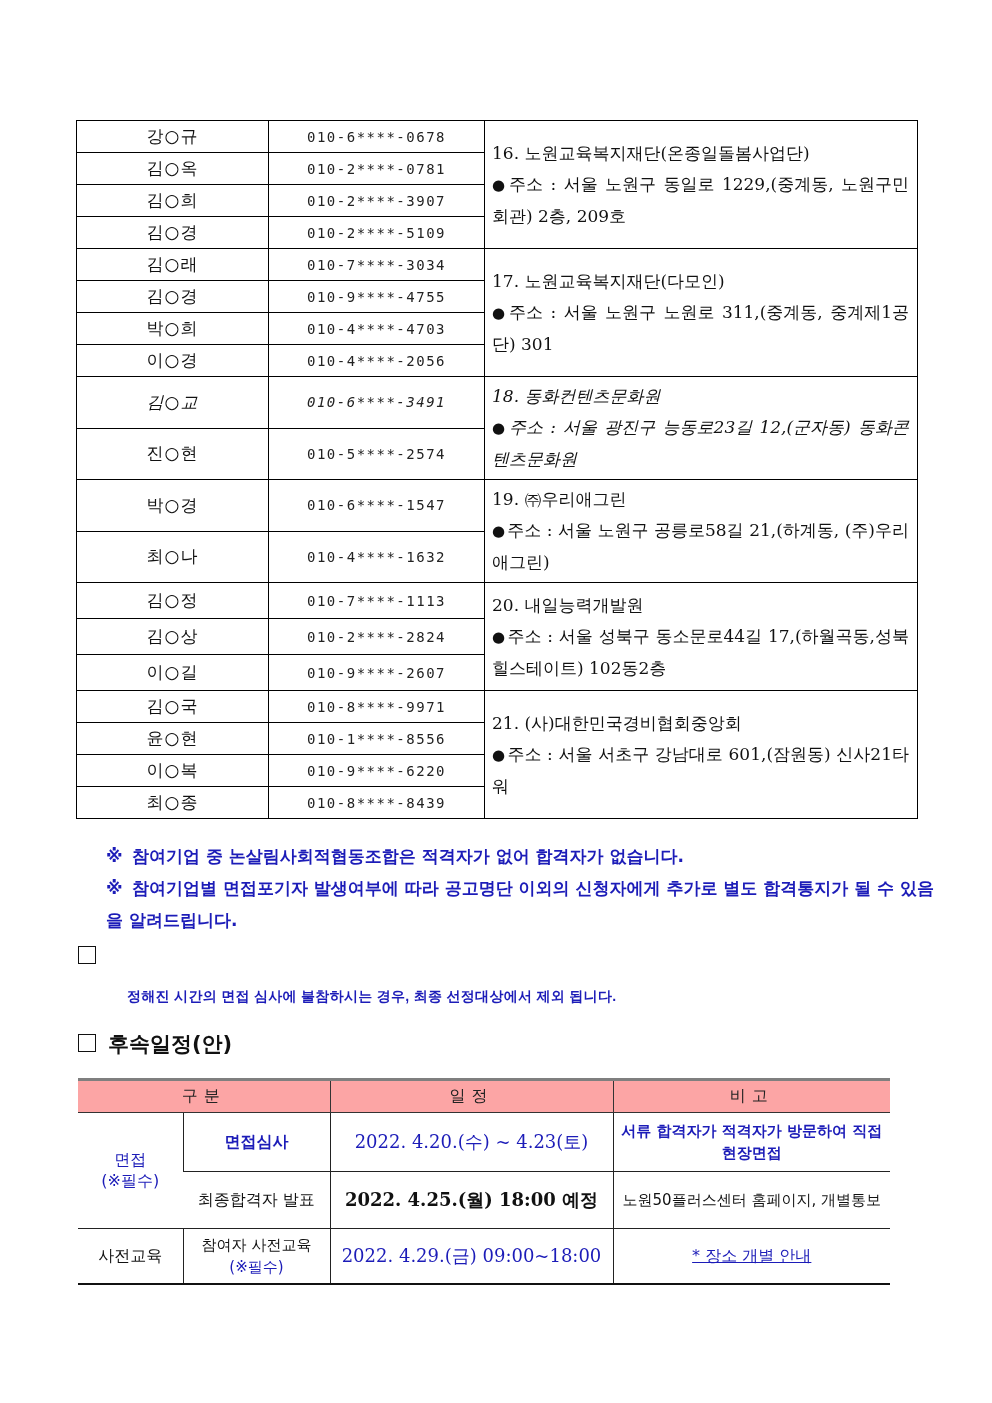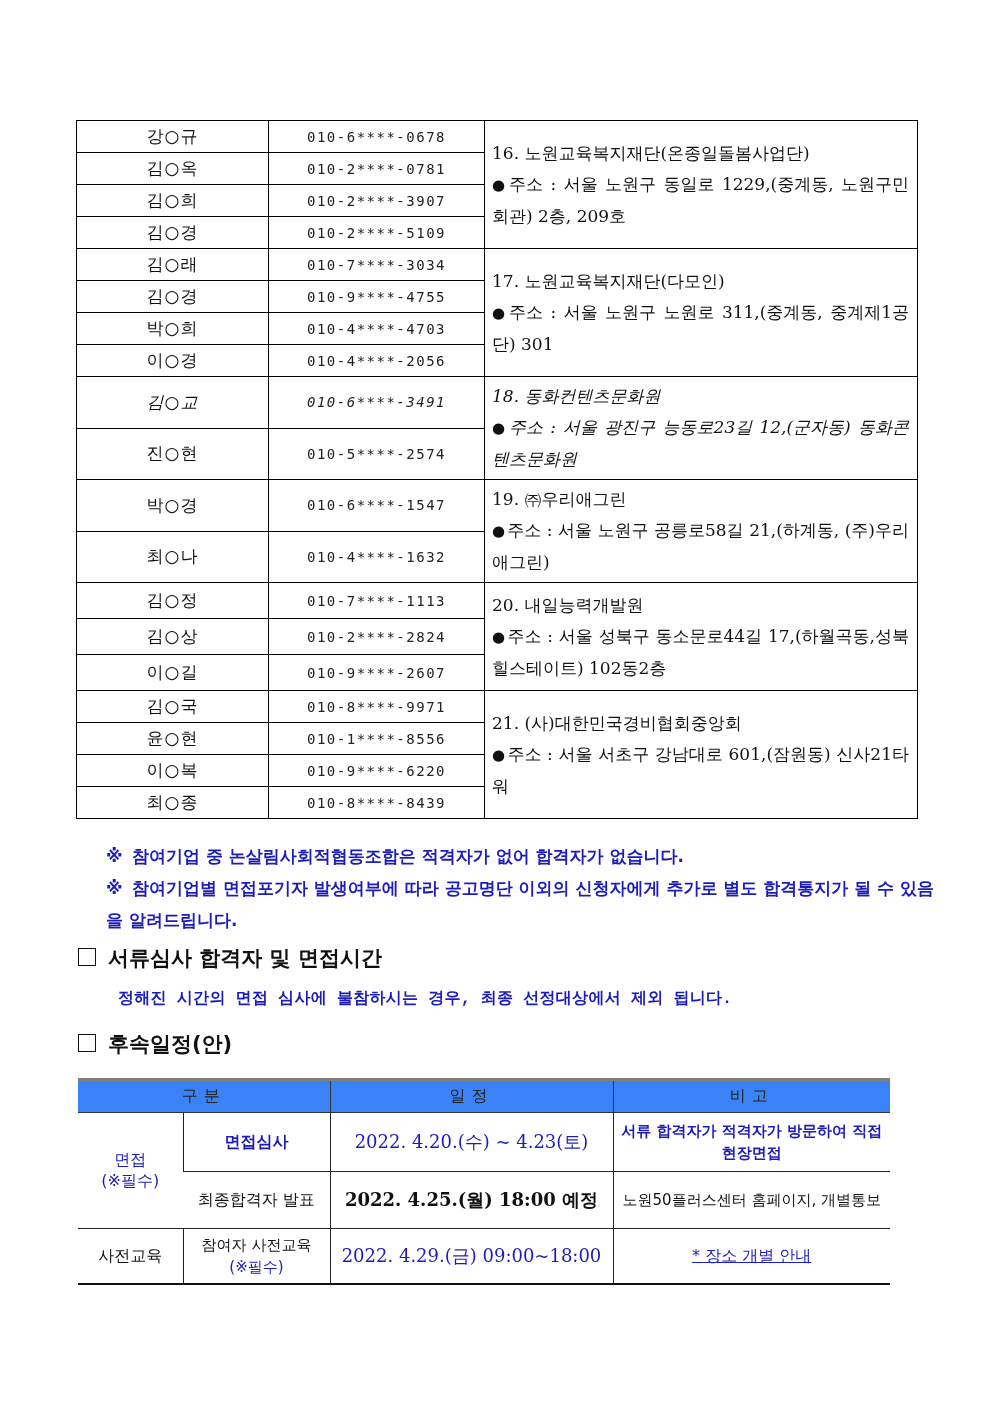--- a/index.html
+++ b/index.html
@@ -28,29 +28,29 @@
   .notice-1 { top: 840px; }
   .notice-2 { top: 872px; }
 
   .section-head { position: absolute; left: 78px; font-family: "DejaVu Sans", "Liberation Sans", sans-serif;
                   font-weight: bold; font-size: 21px; color: #111; }
   .section-head .box { display: inline-block; width: 16px; height: 16px; border: 1.5px solid #111;
                        margin-right: 12px; vertical-align: -1px; }
   .sec-1 { top: 944px; }
   .sec-2 { top: 1030px; }
 
-  .warn { position: absolute; left: 118px; top: 988px; color: #1c1cb8; font-weight: bold;
-          font-family: Liberation Mono, monospace; font-size: 16px; letter-spacing: 0.3px; }
+  .warn { position: absolute; left: 127px; top: 988px; color: #1c1cb8; font-weight: bold;
+          font-family: Liberation Sans, sans-serif; font-size: 14px; letter-spacing: 0.3px; }
 
   
   .schedule { position: absolute; left: 78px; top: 1078px; width: 812px; border-collapse: collapse;
               table-layout: fixed; font-family: "DejaVu Sans", "Liberation Sans", sans-serif; }
   .schedule col.s1 { width: 105px; } .schedule col.s2 { width: 147px; }
   .schedule col.s3 { width: 283px; } .schedule col.s4 { width: 277px; }
-  .schedule th { background: #3b82f6; font-weight: normal; font-size: 16px; height: 29px;
+  .schedule th { background: #fca5a5; font-weight: normal; font-size: 16px; height: 29px;
                  border-top: 3px solid #7f7f7f; border-bottom: 1.5px solid #333;
                  border-left: 1px solid #333; letter-spacing: 6px; color: #222; }
   .schedule th:first-child { border-left: none; }
   .schedule td { border-top: 1px solid #222; border-bottom: 1px solid #222; border-left: 1px solid #222;
                  text-align: center; vertical-align: middle; font-size: 16px; padding: 0 4px; }
   .schedule td:first-child { border-left: none; }
   .schedule tr.last td { border-bottom: 2px solid #111; }
   .schedule .blue { color: #1c1cb8; }
   .schedule .bold { font-weight: bold; }
   .schedule .date-lg { font-family: "DejaVu Serif", "Liberation Serif", serif; font-size: 18px; }
@@ -172,21 +172,21 @@
 </table>
 
 <div class="notice notice-1">
   <span class="mark">※</span><span>참여기업 중 논살림사회적협동조합은 적격자가 없어 합격자가 없습니다.</span>
 </div>
 <div class="notice notice-2">
   <span class="mark">※</span><span>참여기업별 면접포기자 발생여부에 따라 공고명단 이외의 신청자에게 추가로 별도 합격통지가 될 수 있음을 알려드립니다.</span>
 </div>
 
 <div class="section-head sec-1">
-  <span class="box"></span><span>서류심사 합격자 및 면접시간</span>
+  <span class="box"></span>
 </div>
 <div class="warn">정해진 시간의 면접 심사에 불참하시는 경우, 최종 선정대상에서 제외 됩니다.</div>
 <div class="section-head sec-2">
   <span class="box"></span><span>후속일정(안)</span>
 </div>
 
 <table class="schedule">
   <colgroup>
       <col class="s1">
       <col class="s2">

